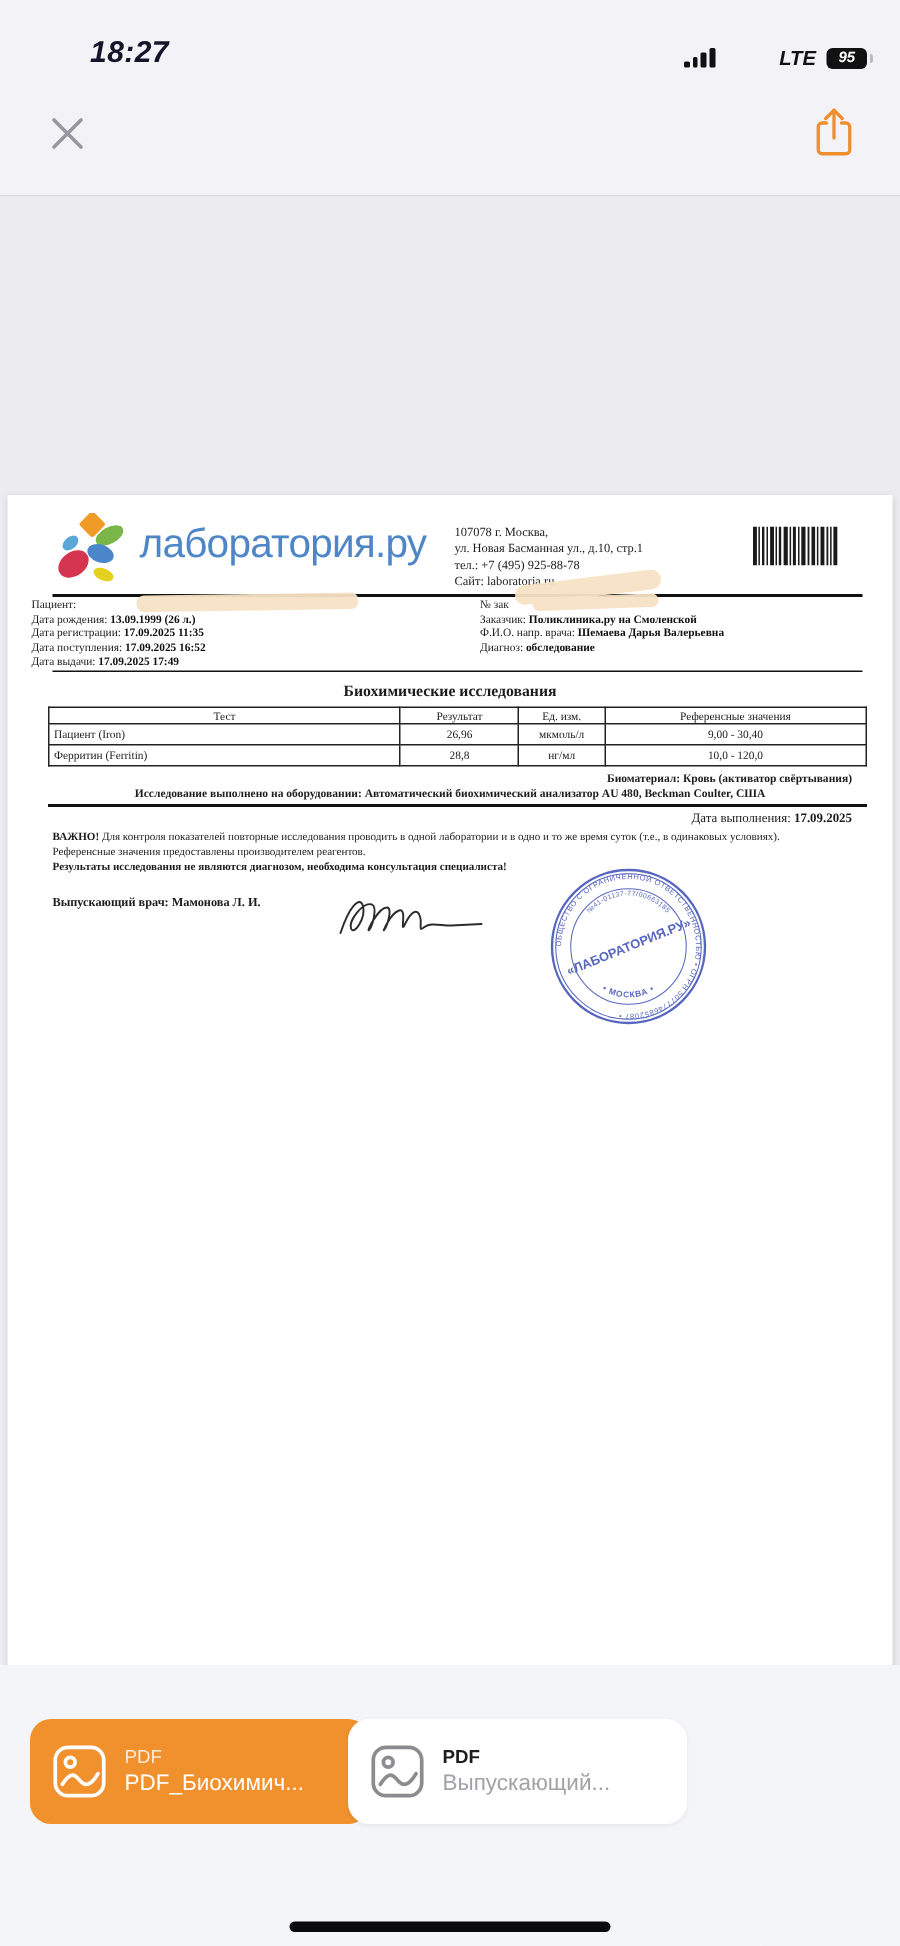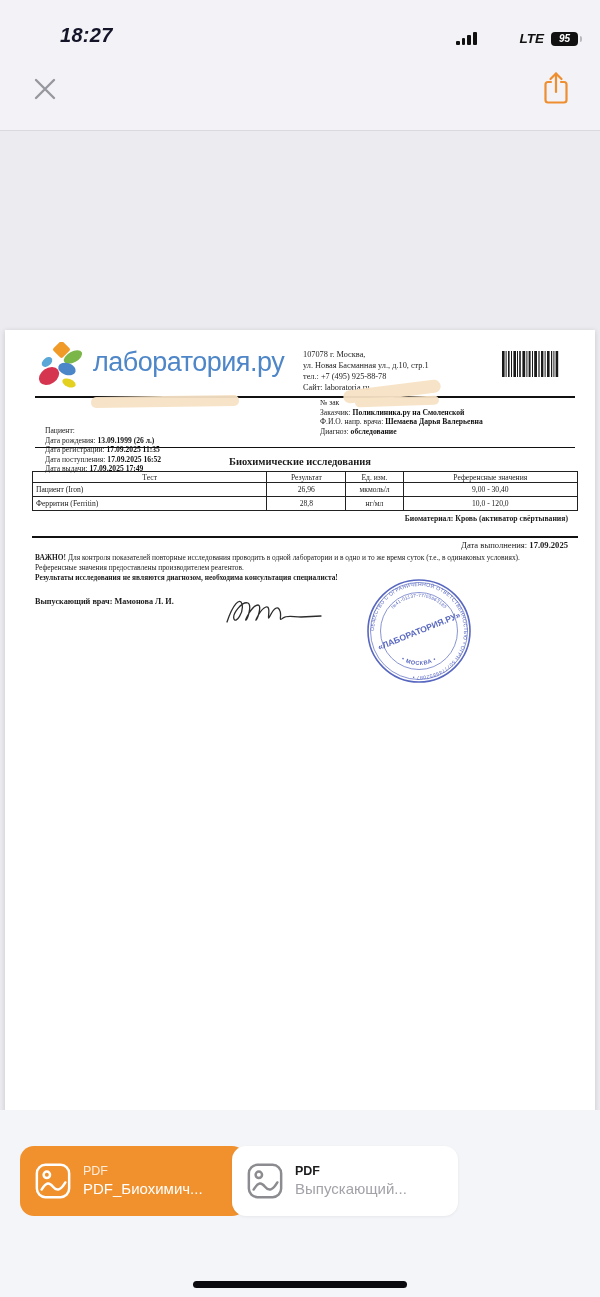--- a/index.html
+++ b/index.html
@@ -34,21 +34,21 @@
   .addr{position:absolute;left:298px;top:19px;font-size:8.3px;line-height:11px;}
   .addr div{white-space:nowrap;}
   .barcode{position:absolute;left:497px;top:21px;}
 
   .rule{position:absolute;left:30px;width:540px;background:#111;}
   .rule.r1{top:66px;height:1.6px;}
   .rule.r2{top:117px;height:1px;}
   .rule.r3{top:206px;height:1.6px;left:27px;width:546px;}
 
   .pcol{position:absolute;top:68px;font-size:7.6px;line-height:9.6px;}
-  .pcol.left{left:40px;margin-top:28px;}
+  .pcol.left{left:16px;}
   .pcol.right{left:315px;}
   .pline b{font-weight:700;color:#111;}
 
   .redact{position:absolute;background:#f7e3c5;border-radius:5px;opacity:.95;}
   .redact.ra{left:86px;top:66px;width:148px;height:11px;transform:rotate(-.8deg);}
   .redact.rb{left:338px;top:55px;width:98px;height:13px;transform:rotate(-7deg);border-radius:7px;}
   .redact.rc{left:350px;top:67px;width:84px;height:9px;transform:rotate(-2deg);}
 
   .sec-title{position:absolute;left:0;top:126px;width:100%;text-align:center;font-size:10.5px;font-weight:700;}
 
@@ -212,20 +212,21 @@
         <tr>
           <td class="tname">Ферритин (Ferritin)</td>
           <td>28,8</td>
           <td>нг/мл</td>
           <td>10,0 - 120,0</td>
         </tr>
       </tbody>
         </table>
 
       <div class="biomat">Биоматериал: Кровь (активатор свёртывания)</div>
+      <div class="equip">Исследование выполнено на оборудовании: Автоматический биохимический анализатор AU 480, Beckman Coulter, США</div>
       <div class="rule r3"></div>
       <div class="dateline"><span>Дата выполнения: </span><b>17.09.2025</b></div>
 
       <div class="notes">
         <div><b>ВАЖНО!</b><span> Для контроля показателей повторные исследования проводить в одной лаборатории и в одно и то же время суток (т.е., в одинаковых условиях).</span></div>
         <div>Референсные значения предоставлены производителем реагентов.</div>
         <div class="n3">Результаты исследования не являются диагнозом, необходима консультация специалиста!</div>
       </div>
 
       <div class="doctor"><span>Выпускающий врач: </span><span>Мамонова Л. И.</span></div>

